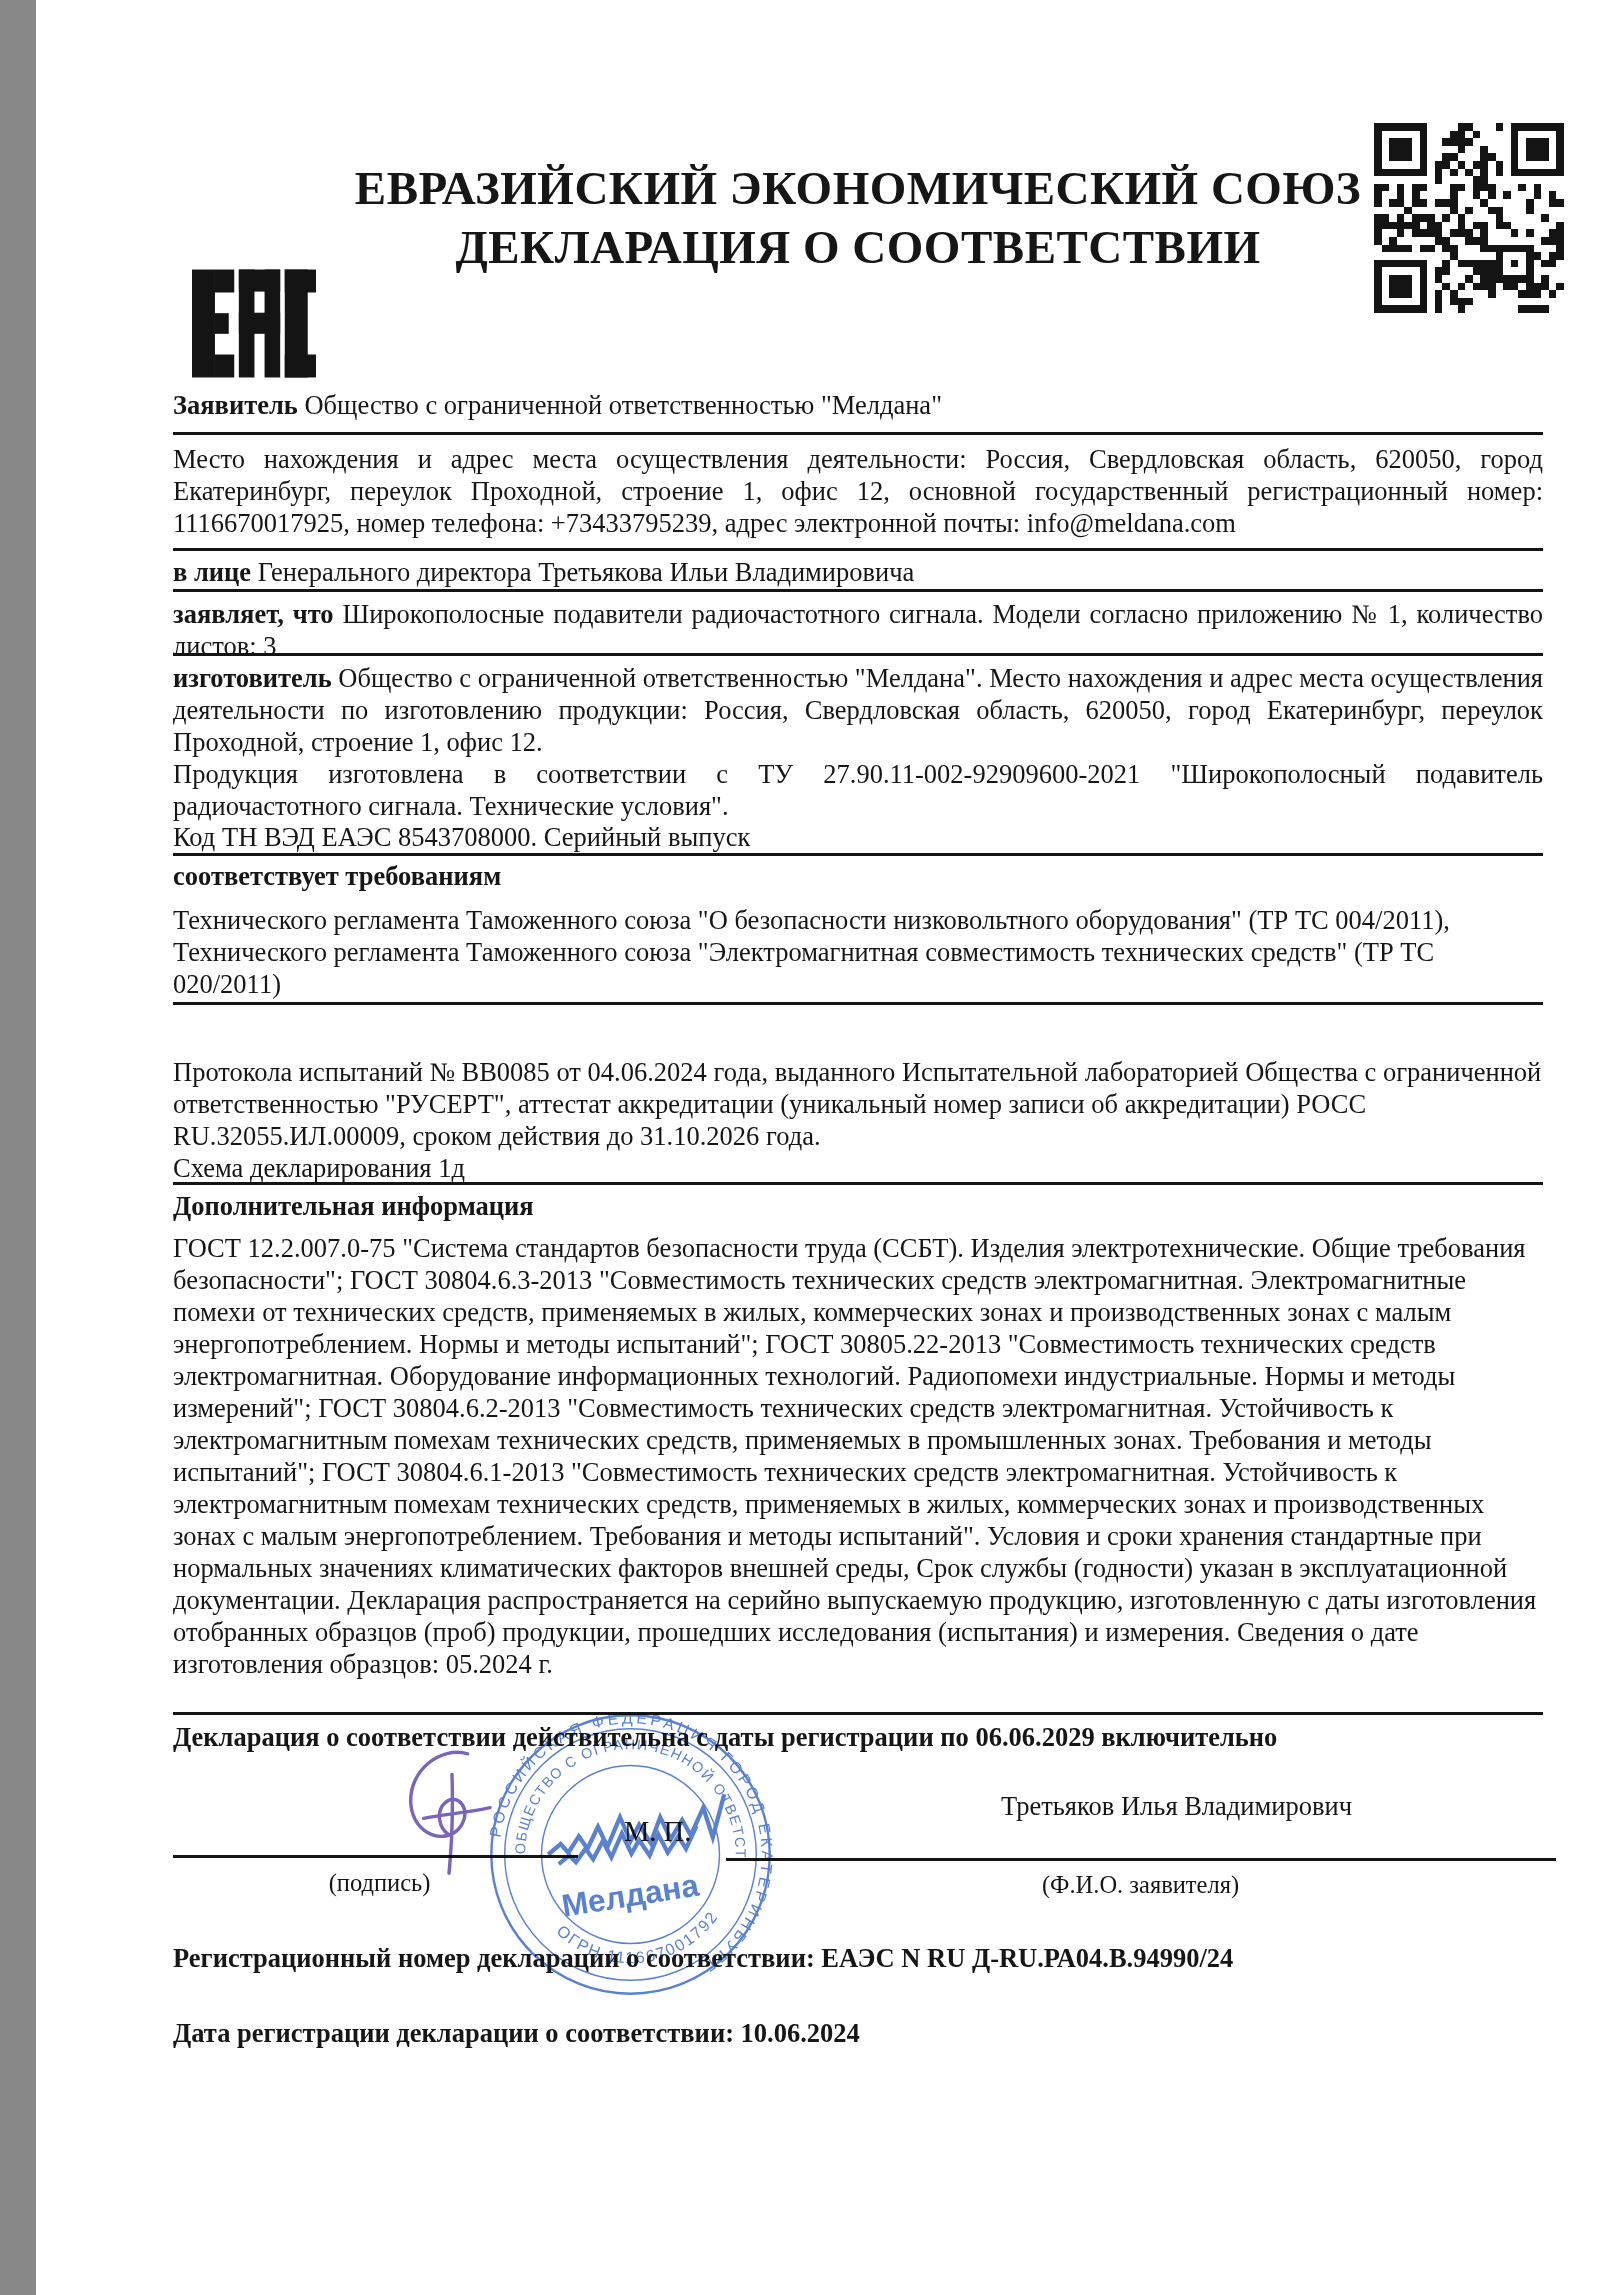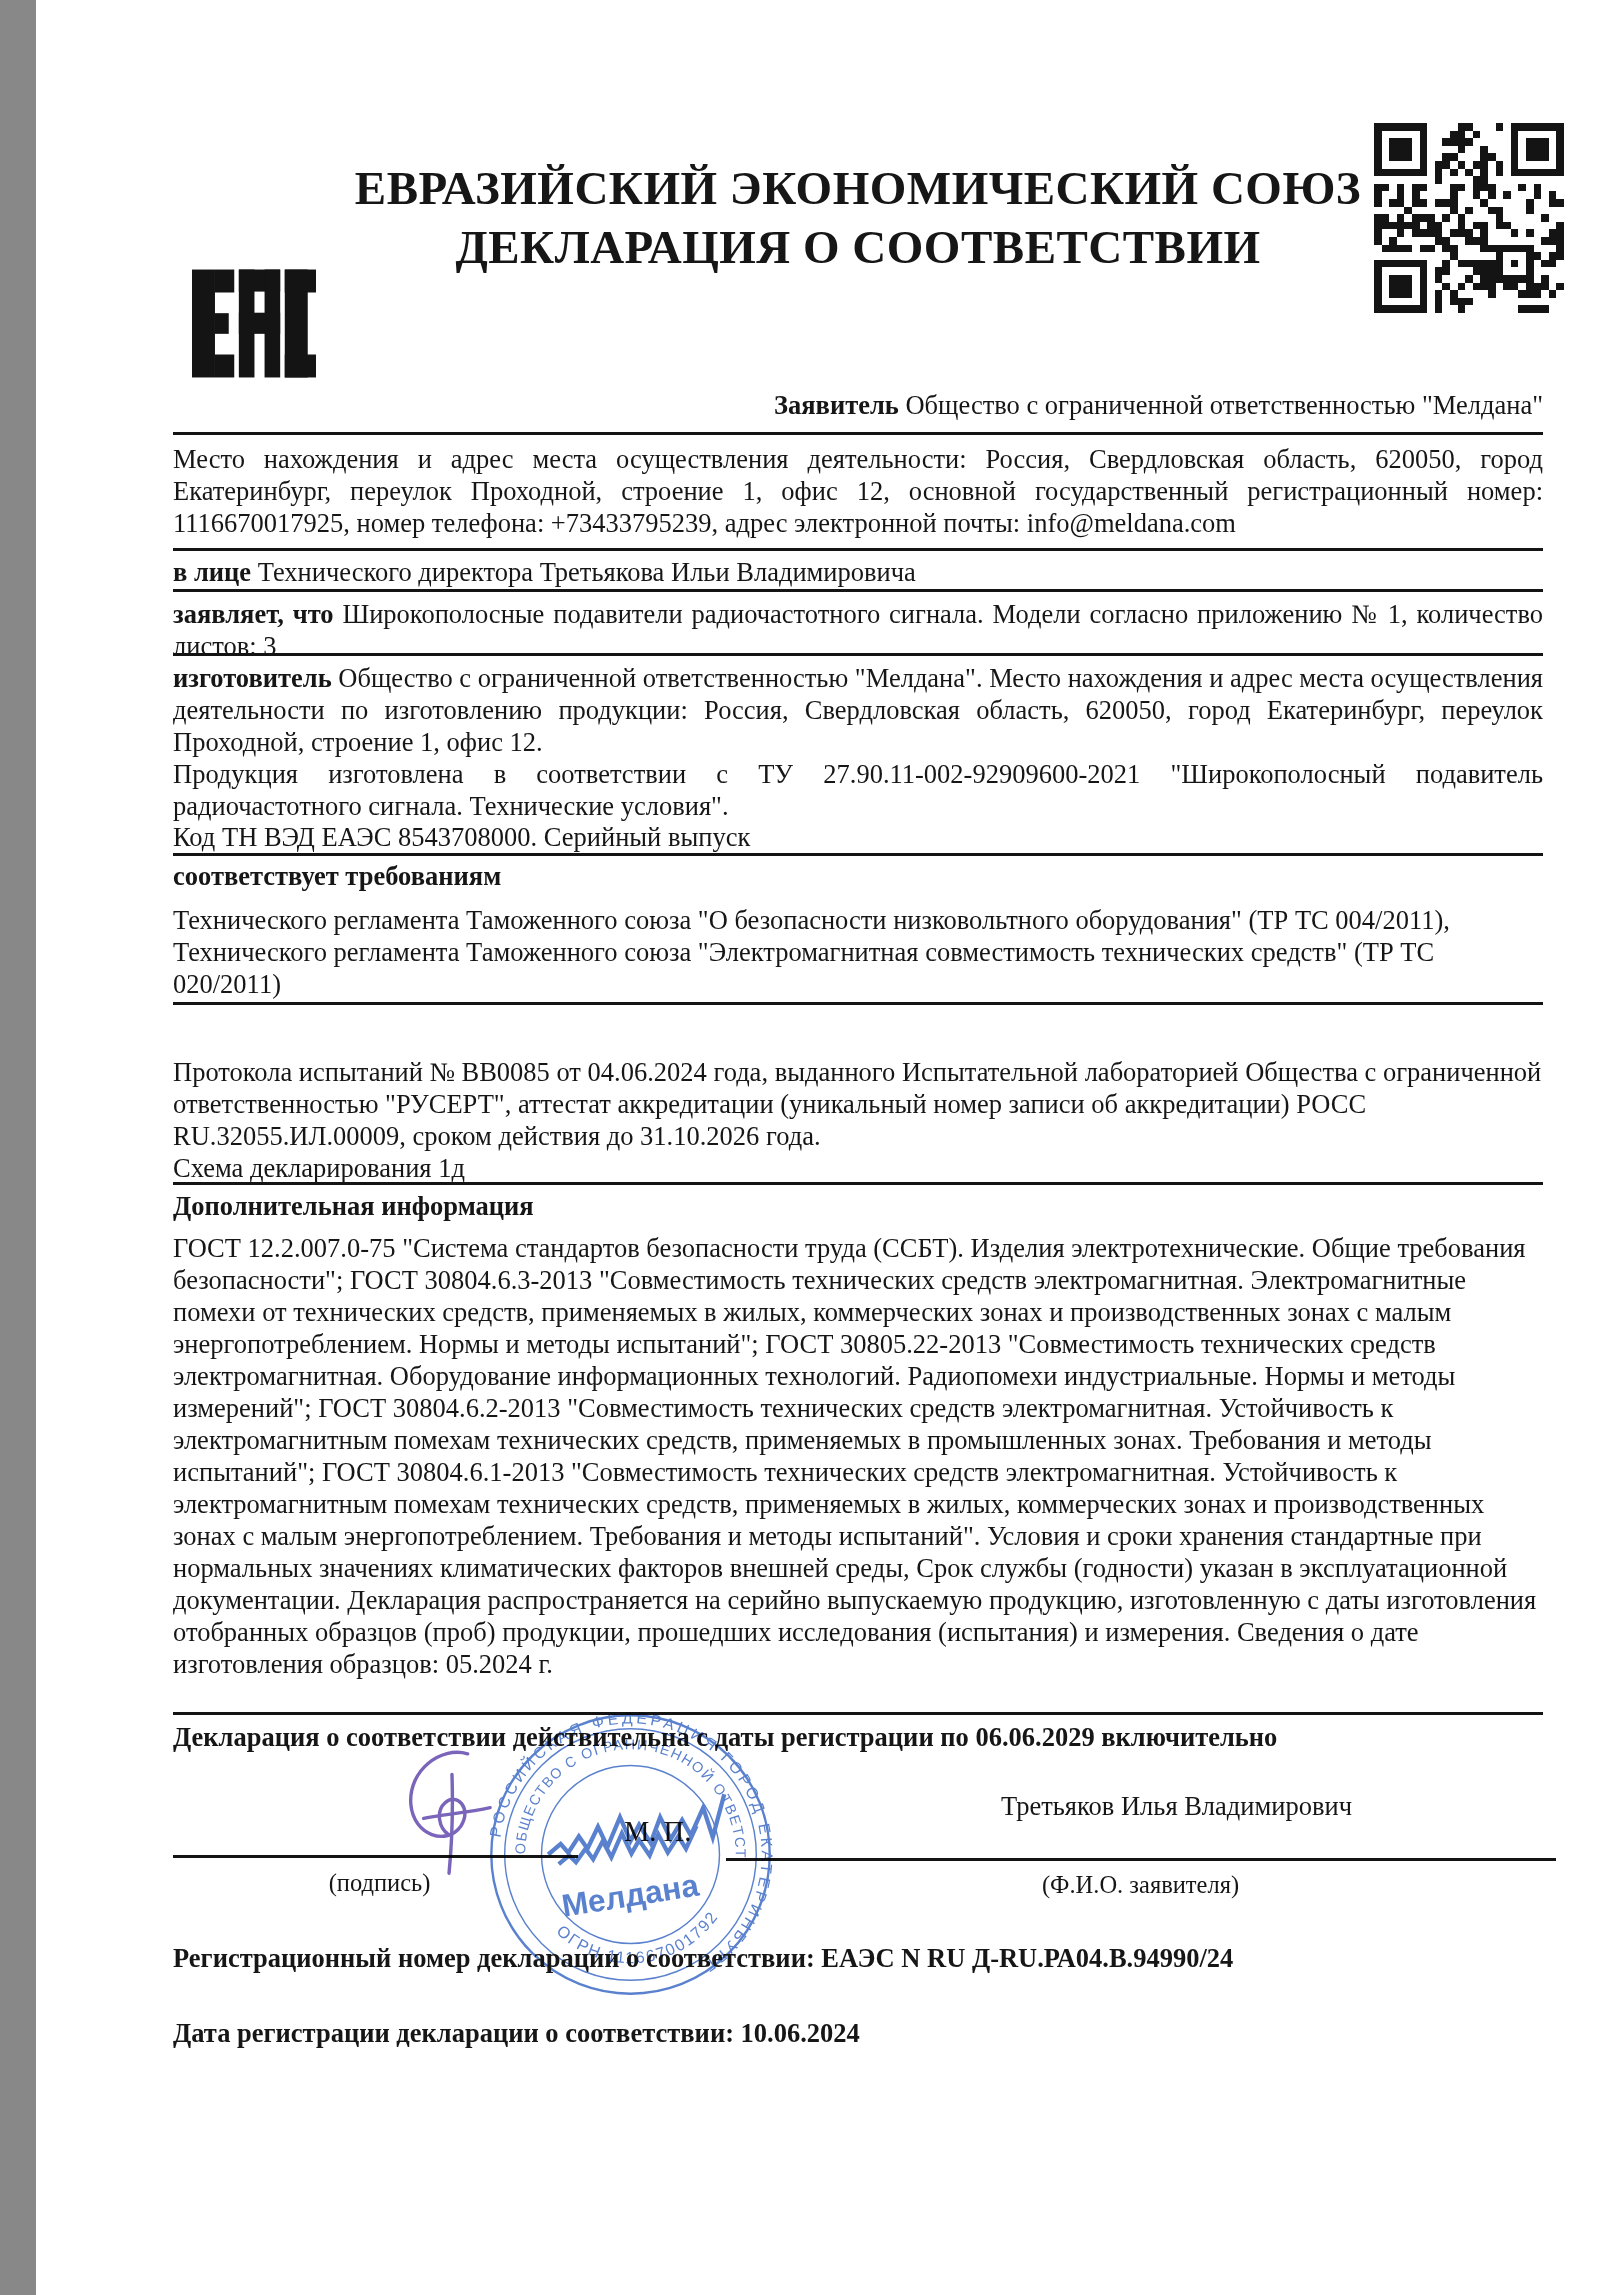--- a/index.html
+++ b/index.html
@@ -52,32 +52,32 @@
       </g>
     </svg>
   </div>
 
   <div class="abs" style="left:1338px;top:123px;">
     <svg id="qr-svg" width="190" height="190" viewBox="0 0 25 25" shape-rendering="crispEdges">
         <path d="M0 0h7v1h-7zM0 6h7v1h-7zM0 1h1v5h-1zM6 1h1v5h-1zM2 2h3v3h-3zM18 0h7v1h-7zM18 6h7v1h-7zM18 1h1v5h-1zM24 1h1v5h-1zM20 2h3v3h-3zM0 18h7v1h-7zM0 24h7v1h-7zM0 19h1v5h-1zM6 19h1v5h-1zM2 20h3v3h-3zM8 6h1v1h-1zM6 8h1v1h-1zM10 6h1v1h-1zM6 10h1v1h-1zM12 6h1v1h-1zM6 12h1v1h-1zM14 6h1v1h-1zM6 14h1v1h-1zM16 6h1v1h-1zM6 16h1v1h-1zM16 16h5v1h-5zM16 20h5v1h-5zM16 17h1v3h-1zM20 17h1v3h-1zM18 18h1v1h-1zM11 0h1v1h-1zM12 0h1v1h-1zM16 0h1v1h-1zM10 1h1v1h-1zM11 1h1v1h-1zM13 1h1v1h-1zM9 2h1v1h-1zM10 2h1v1h-1zM11 2h1v1h-1zM12 2h1v1h-1zM11 3h1v1h-1zM14 3h1v1h-1zM9 4h1v1h-1zM10 4h1v1h-1zM14 4h1v1h-1zM15 4h1v1h-1zM8 5h1v1h-1zM9 5h1v1h-1zM11 5h1v1h-1zM13 5h1v1h-1zM14 5h1v1h-1zM16 5h1v1h-1zM8 7h1v1h-1zM13 7h1v1h-1zM14 7h1v1h-1zM0 8h1v1h-1zM1 8h1v1h-1zM3 8h1v1h-1zM5 8h1v1h-1zM10 8h1v1h-1zM11 8h1v1h-1zM13 8h1v1h-1zM14 8h1v1h-1zM15 8h1v1h-1zM19 8h1v1h-1zM21 8h1v1h-1zM0 9h1v1h-1zM3 9h1v1h-1zM5 9h1v1h-1zM10 9h1v1h-1zM13 9h1v1h-1zM15 9h1v1h-1zM17 9h1v1h-1zM21 9h1v1h-1zM23 9h1v1h-1zM0 10h1v1h-1zM2 10h1v1h-1zM3 10h1v1h-1zM5 10h1v1h-1zM8 10h1v1h-1zM9 10h1v1h-1zM10 10h1v1h-1zM14 10h1v1h-1zM20 10h1v1h-1zM23 10h1v1h-1zM24 10h1v1h-1zM4 11h1v1h-1zM10 11h1v1h-1zM12 11h1v1h-1zM15 11h1v1h-1zM16 11h1v1h-1zM20 11h1v1h-1zM0 12h1v1h-1zM1 12h1v1h-1zM3 12h1v1h-1zM5 12h1v1h-1zM7 12h1v1h-1zM9 12h1v1h-1zM11 12h1v1h-1zM16 12h1v1h-1zM22 12h1v1h-1zM0 13h1v1h-1zM1 13h1v1h-1zM2 13h1v1h-1zM3 13h1v1h-1zM4 13h1v1h-1zM5 13h1v1h-1zM7 13h1v1h-1zM8 13h1v1h-1zM11 13h1v1h-1zM13 13h1v1h-1zM14 13h1v1h-1zM16 13h1v1h-1zM17 13h1v1h-1zM24 13h1v1h-1zM0 14h1v1h-1zM3 14h1v1h-1zM5 14h1v1h-1zM7 14h1v1h-1zM8 14h1v1h-1zM10 14h1v1h-1zM11 14h1v1h-1zM12 14h1v1h-1zM14 14h1v1h-1zM18 14h1v1h-1zM20 14h1v1h-1zM23 14h1v1h-1zM24 14h1v1h-1zM0 15h1v1h-1zM2 15h1v1h-1zM8 15h1v1h-1zM9 15h1v1h-1zM12 15h1v1h-1zM13 15h1v1h-1zM14 15h1v1h-1zM22 15h1v1h-1zM23 15h1v1h-1zM24 15h1v1h-1zM1 16h1v1h-1zM2 16h1v1h-1zM3 16h1v1h-1zM4 16h1v1h-1zM7 16h1v1h-1zM9 16h1v1h-1zM10 16h1v1h-1zM14 16h1v1h-1zM15 16h1v1h-1zM24 16h1v1h-1zM10 17h1v1h-1zM21 17h1v1h-1zM23 17h1v1h-1zM24 17h1v1h-1zM9 18h1v1h-1zM11 18h1v1h-1zM12 18h1v1h-1zM13 18h1v1h-1zM14 18h1v1h-1zM15 18h1v1h-1zM22 18h1v1h-1zM23 18h1v1h-1zM8 19h1v1h-1zM9 19h1v1h-1zM13 19h1v1h-1zM14 19h1v1h-1zM15 19h1v1h-1zM8 20h1v1h-1zM12 20h1v1h-1zM14 20h1v1h-1zM15 20h1v1h-1zM22 20h1v1h-1zM9 21h1v1h-1zM11 21h1v1h-1zM13 21h1v1h-1zM14 21h1v1h-1zM15 21h1v1h-1zM17 21h1v1h-1zM18 21h1v1h-1zM20 21h1v1h-1zM21 21h1v1h-1zM22 21h1v1h-1zM24 21h1v1h-1zM8 22h1v1h-1zM10 22h1v1h-1zM15 22h1v1h-1zM19 22h1v1h-1zM20 22h1v1h-1zM21 22h1v1h-1zM23 22h1v1h-1zM8 23h1v1h-1zM10 23h1v1h-1zM11 23h1v1h-1zM12 23h1v1h-1zM8 24h1v1h-1zM11 24h1v1h-1zM19 24h1v1h-1zM20 24h1v1h-1zM21 24h1v1h-1zM22 24h1v1h-1z" fill="#141414"></path>
       </svg>
   </div>
 
-  <div class="abs body-text" style="top:389px;text-align:right;">
+  <div class="abs body-text" style="top:389px;">
     <b>Заявитель</b>
     <span>Общество с ограниченной ответственностью "Мелдана"</span>
   </div>
   <div class="rule" style="top:432px;"></div>
 
   <div class="abs body-text just" style="top:443px;">Место нахождения и адрес места осуществления деятельности: Россия, Свердловская область, 620050, город Екатеринбург, переулок Проходной, строение 1, офис 12, основной государственный регистрационный номер: 1116670017925, номер телефона: +73433795239, адрес электронной почты: info@meldana.com</div>
   <div class="rule" style="top:548px;"></div>
 
   <div class="abs body-text" style="top:556px;">
     <b>в лице</b>
-    <span>Технического директора Третьякова Ильи Владимировича</span>
+    <span>Генерального директора Третьякова Ильи Владимировича</span>
   </div>
   <div class="rule" style="top:589px;"></div>
 
   <div class="abs body-text just" style="top:598px;">
     <b>заявляет, что</b>
     <span>Широкополосные подавители радиочастотного сигнала.  Модели согласно приложению  № 1, количество листов: 3</span>
   </div>
   <div class="rule" style="top:653px;"></div>
 
   <div class="abs body-text just" style="top:662px;font-family:Liberation Serif, serif;">

